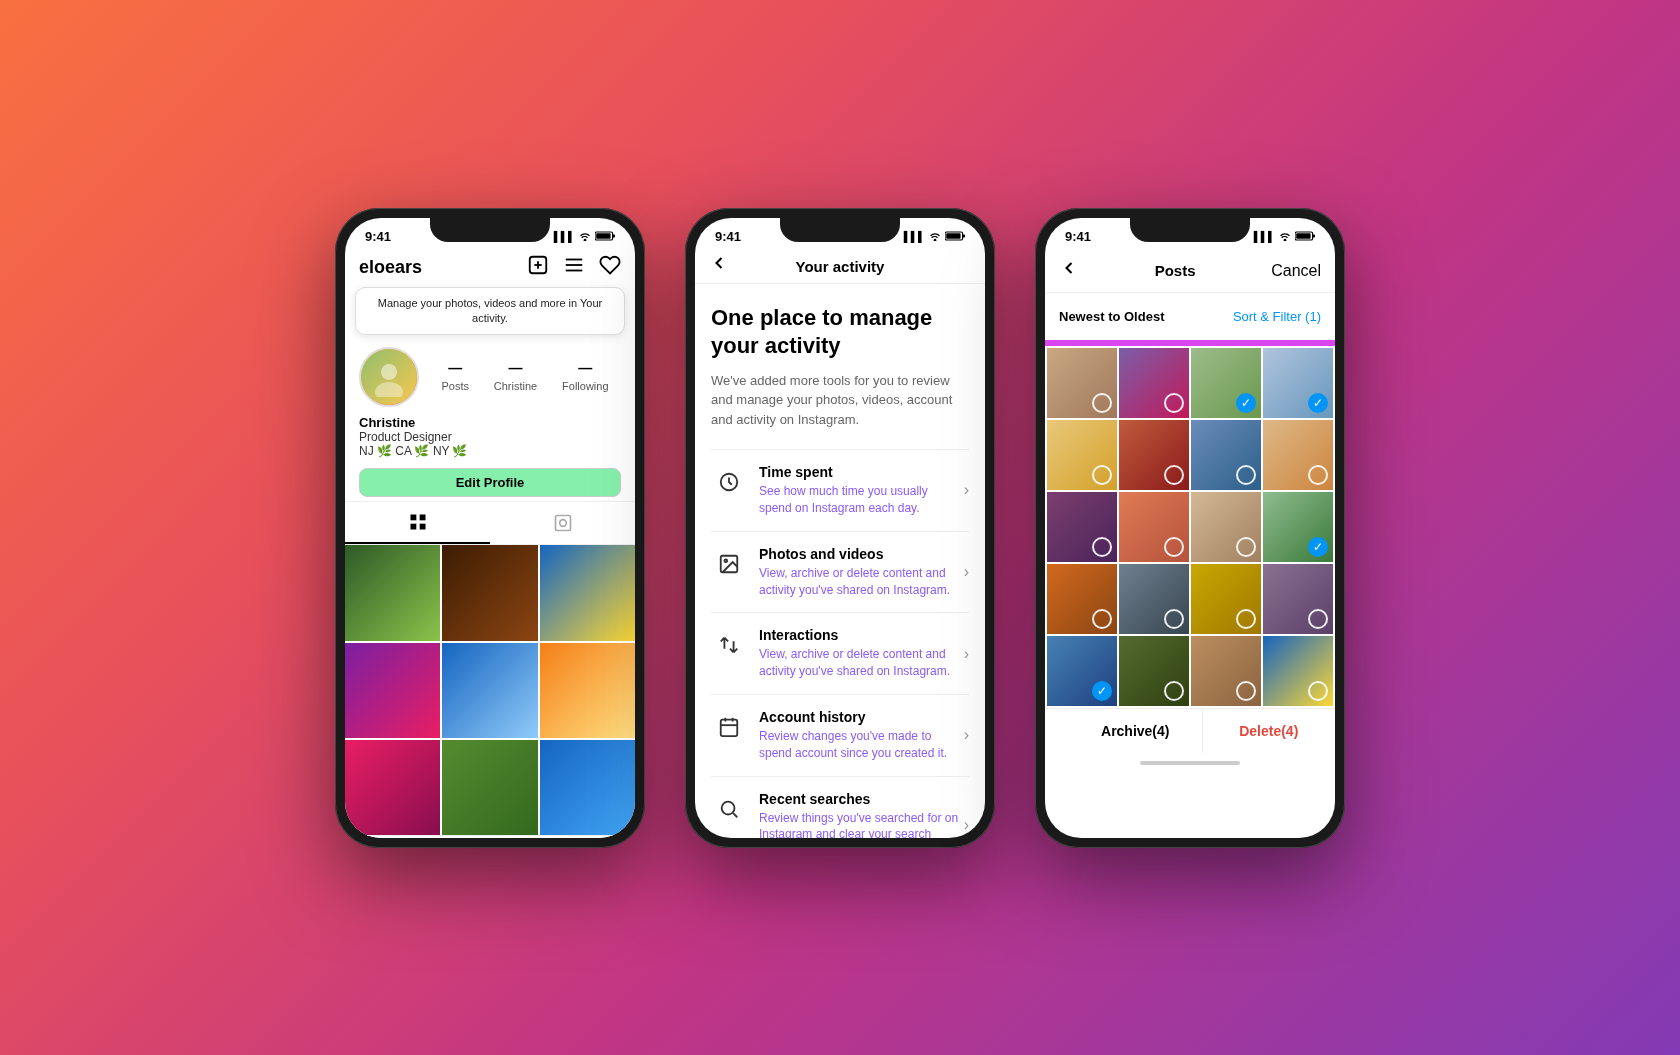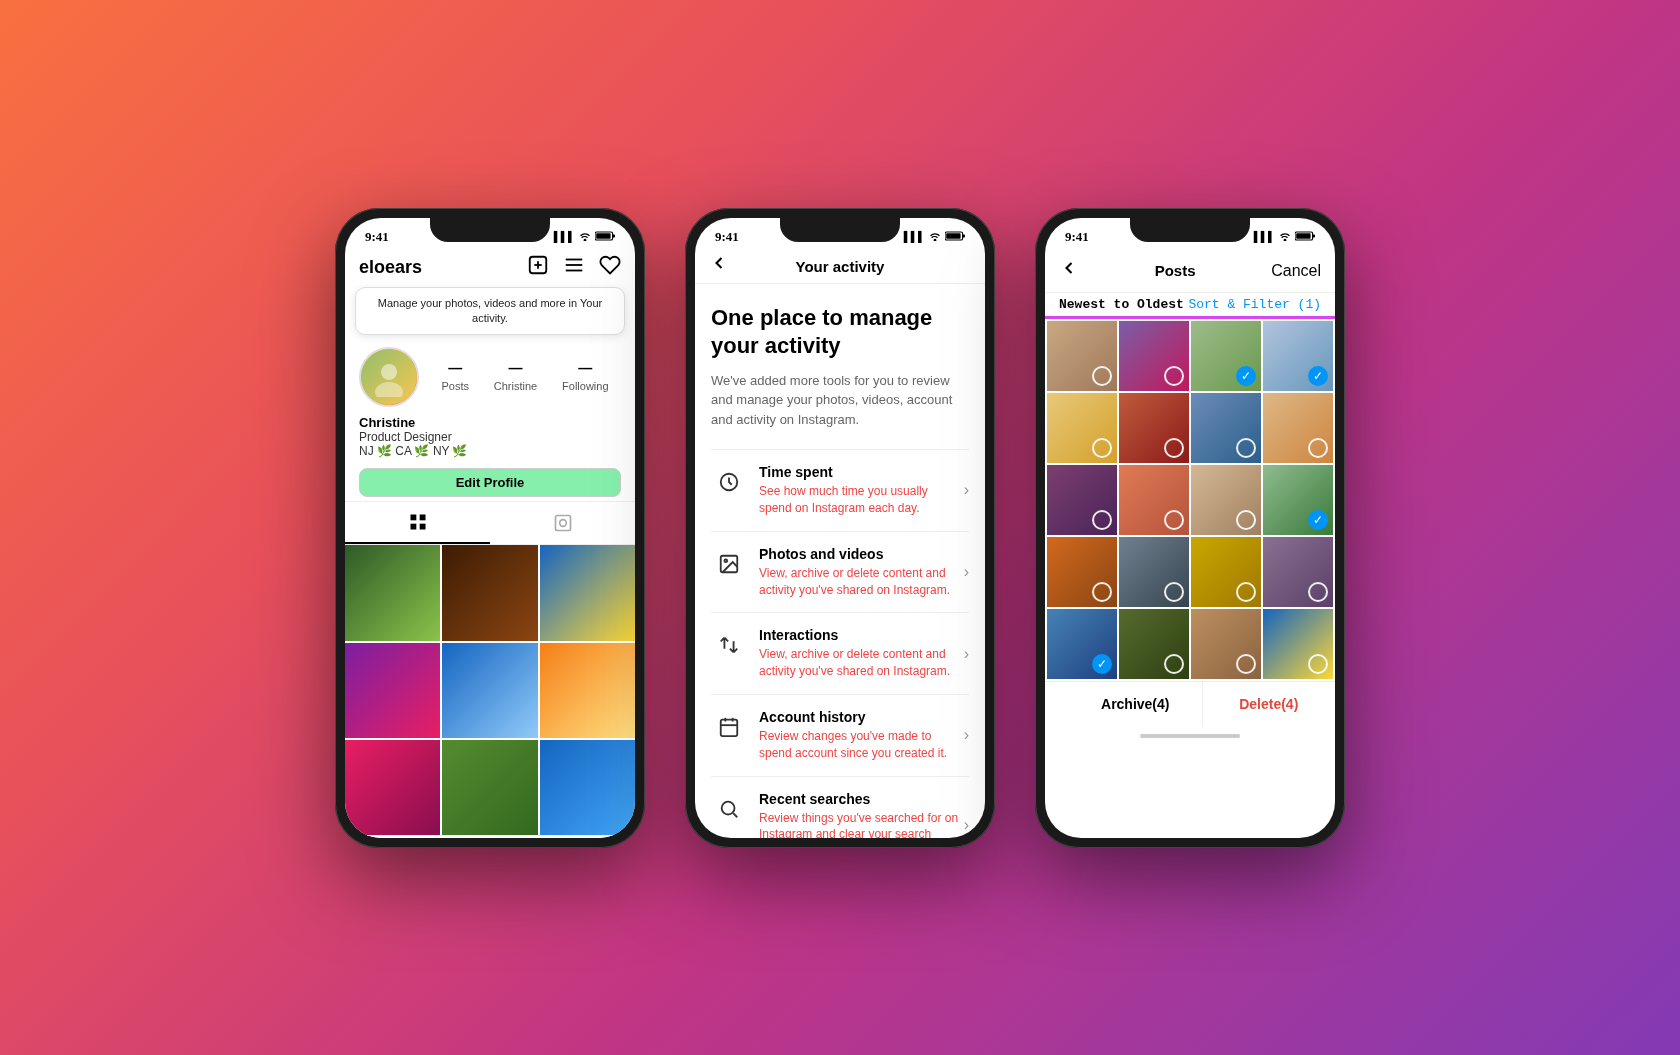--- a/index.html
+++ b/index.html
@@ -52,21 +52,21 @@
     .status-bar {
       display: flex;
       justify-content: space-between;
       align-items: center;
       padding: 8px 20px 2px;
       font-size: 11px;
       font-weight: 600;
       height: 32px;
       flex-shrink: 0;
     }
-    .status-time { font-size: 13px; font-weight: 700; font-family: Liberation Serif, serif; }
+    .status-time { font-size: 13px; font-weight: 700; }
     .status-icons { display: flex; align-items: center; gap: 3px; font-size: 10px; }
     .profile-header {
       display: flex;
       align-items: center;
       justify-content: space-between;
       padding: 4px 14px 6px;
       border-bottom: none;
     }
     .profile-username { font-size: 18px; font-weight: 700; }
     .profile-header-icons { display: flex; gap: 14px; font-size: 20px; color: #000; }
@@ -239,21 +239,21 @@
       display: flex;
       align-items: center;
       justify-content: center;
       font-size: 18px;
       color: #333;
       flex-shrink: 0;
       margin-right: 12px;
     }
     .activity-item-content { flex: 1; }
     .activity-item-title { font-size: 14px; font-weight: 600; margin-bottom: 3px; }
-    .activity-item-desc { font-size: 12px; color: #ef4444; line-height: 1.4; }
+    .activity-item-desc { font-size: 12px; color: #8b5cf6; line-height: 1.4; }
     .activity-item-chevron {
       font-size: 16px;
       color: #999;
       align-self: center;
       flex-shrink: 0;
     }
     .home-bar {
       width: 100px;
       height: 4px;
       background: #ccc;
@@ -268,24 +268,23 @@
       flex-shrink: 0;
     }
     .posts-back { font-size: 22px; color: #000; cursor: pointer; }
     .posts-title { font-size: 15px; font-weight: 600; }
     .posts-cancel { font-size: 16px; color: #000; cursor: pointer; font-weight: 400; }
 
     .posts-filter-bar {
       display: flex;
       align-items: center;
       justify-content: space-between;
-      padding: 4px 14px;
-      border-bottom: 3px solid #d946ef;
-      flex-shrink: 0;
-      font-family: Liberation Mono, monospace;
+      padding: 16px 14px;
+      border-bottom: 6px solid #d946ef;
+      flex-shrink: 0;
     }
     .posts-filter-label { font-size: 13px; font-weight: 600; }
     .posts-sort-filter { font-size: 13px; color: #0095f6; font-weight: 500; cursor: pointer; }
 
     .posts-grid {
       display: grid;
       grid-template-columns: repeat(4, 1fr);
       gap: 2px;
       flex: 1;
       overflow: hidden;

